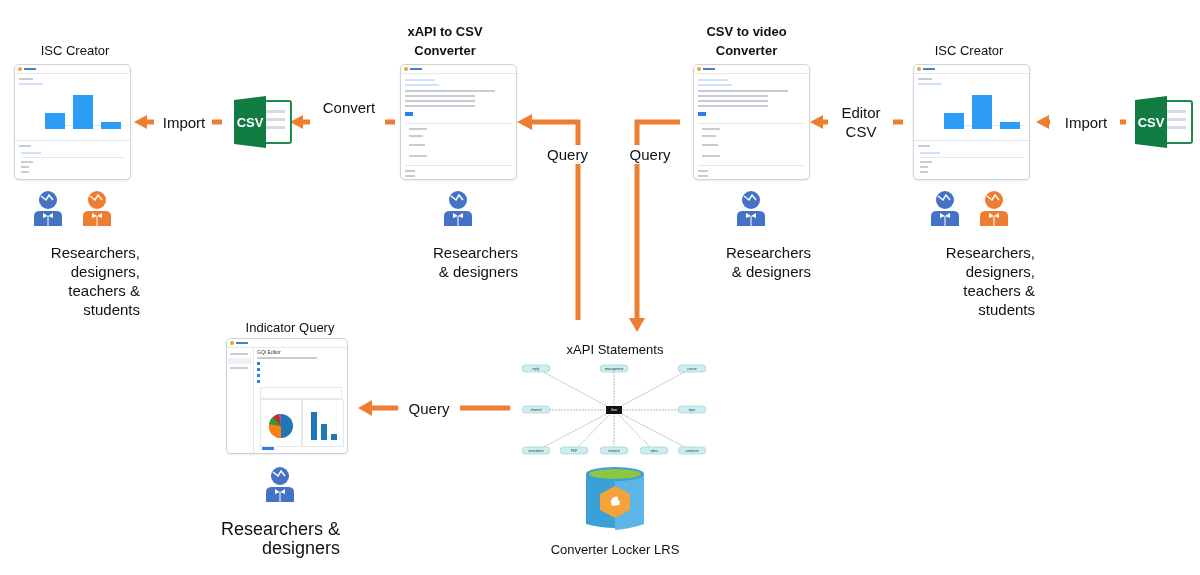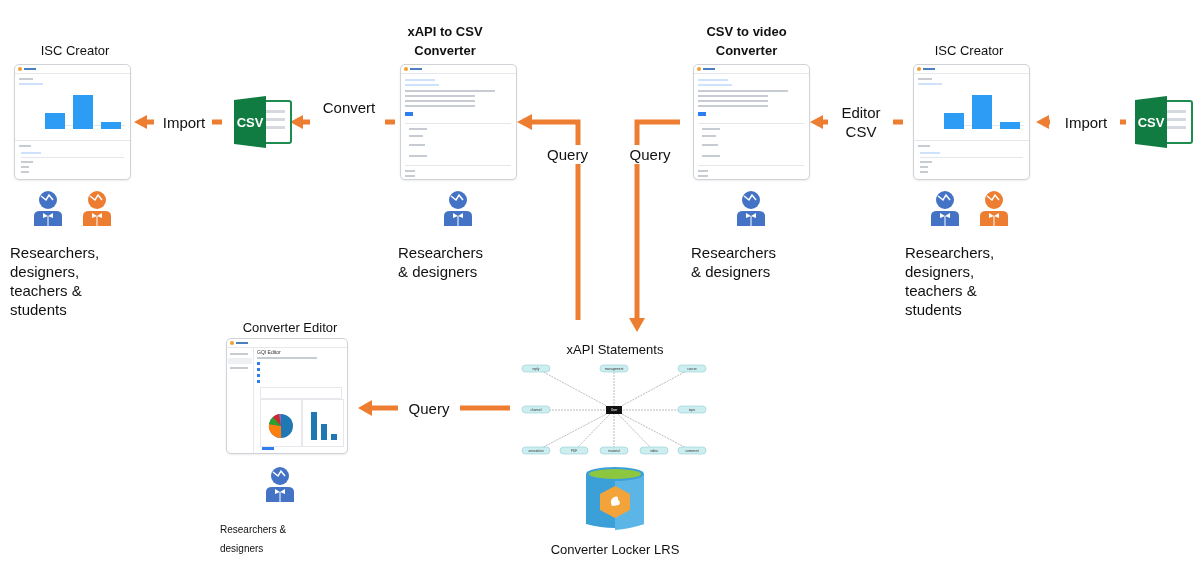--- a/index.html
+++ b/index.html
@@ -10,21 +10,21 @@
   .label{font-size:15px;line-height:19px;text-align:center;}
   .shot{position:absolute;background:#fff;border:1px solid #cfd3d8;border-radius:5px;box-shadow:0 1px 2px rgba(0,0,0,.08);overflow:hidden;}
   .shot .topbar{height:8px;border-bottom:1px solid #e6e8eb;display:flex;align-items:center;padding-left:3px;}
   .shot .logo{width:4px;height:4px;border-radius:50%;background:#f0a030;margin-right:2px;}
   .shot .logotext{width:12px;height:2px;background:#4a7fc2;}
   .line{height:1px;background:#e3e6ea;position:absolute;}
   .tiny{height:2px;background:#c7ccd2;position:absolute;}
   .bar{position:absolute;background:#2d9cf4;}
   .csv{position:absolute;}
   .person{position:absolute;}
-  .cap{position:absolute;text-align:left;font-size:14px;line-height:18px;}
+  .cap{position:absolute;text-align:right;font-size:14px;line-height:18px;}
 </style>
 </head>
 <body>
 
 <svg class="abs" style="left:0;top:0" width="1200" height="575">
   <defs>
     <marker id="ah" markerWidth="6" markerHeight="6" refX="1" refY="3" orient="auto">
       <path d="M0,0 L6,3 L0,6 z" fill="#ED7D31"></path>
     </marker>
   </defs>
@@ -251,21 +251,21 @@
   <path d="M11,23 L16,26 L21,23 L21,28 L16,26 L11,28 z" fill="#fff"></path>
     <line x1="16" y1="26" x2="16" y2="36" stroke="#fff" stroke-width="1"></line>
 </svg>
 <div class="cap" style="left:905px;top:243px;width:130px;font-size:15px;line-height:19px;">
   <div>Researchers,</div>
   <div>designers,</div>
   <div>teachers &amp;</div>
   <div>students</div>
 </div>
 
-<div class="abs title" style="left:220px;top:318px;width:140px;">Converter Editor</div>
+<div class="abs title" style="left:220px;top:318px;width:140px;">Indicator Query</div>
 <div class="shot" style="left:226px;top:338px;width:120px;height:114px;">
   <div class="topbar">
       <div class="logo"></div>
       <div class="logotext"></div>
     </div>
   <div class="abs" style="left:0;top:9px;width:26px;height:105px;border-right:1px solid #e6e8eb;"></div>
   <div class="tiny" style="left:3px;top:14px;width:18px;"></div>
   <div class="abs" style="left:1px;top:19px;width:24px;height:6px;background:#eef0f3;"></div>
   <div class="tiny" style="left:3px;top:28px;width:18px;"></div>
   <div class="abs" style="left:30px;top:10px;font-size:5px;color:#333;">GQI Editor</div>
@@ -291,21 +291,21 @@
   </div>
   <div class="abs" style="left:35px;top:108px;width:12px;height:3px;background:#2d7ff0;"></div>
 </div>
 <svg class="person" style="left:264px;top:466px" width="32" height="36" viewBox="0 0 32 36">
   <circle cx="16" cy="10" r="9" fill="#4472C4"></circle>
     <path d="M9,6 l5,4 l3,-5 l4,5" stroke="#fff" stroke-width="1.5" fill="none"></path>
   <path d="M2,36 L2,26 Q2,21 8,21 L24,21 Q30,21 30,26 L30,36 z" fill="#4472C4"></path>
   <path d="M11,23 L16,26 L21,23 L21,28 L16,26 L11,28 z" fill="#fff"></path>
     <line x1="16" y1="26" x2="16" y2="36" stroke="#fff" stroke-width="1"></line>
 </svg>
-<div class="cap" style="left:220px;top:520px;width:120px;font-size:10px;line-height:19px;">
+<div class="cap" style="left:220px;top:520px;width:120px;font-size:18px;line-height:19px;">
   <div>Researchers &amp;</div>
   <div>designers</div>
 </div>
 
 <div class="abs title" style="left:540px;top:340px;width:150px;">xAPI Statements</div>
 <svg class="abs" style="left:518px;top:364px" width="192" height="92" viewBox="0 0 192 92">
   <g stroke="#777" stroke-width="0.5" stroke-dasharray="2,1">
     <line x1="96" y1="46" x2="18" y2="4"></line>
     <line x1="96" y1="46" x2="96" y2="4"></line>
     <line x1="96" y1="46" x2="174" y2="4"></line>

